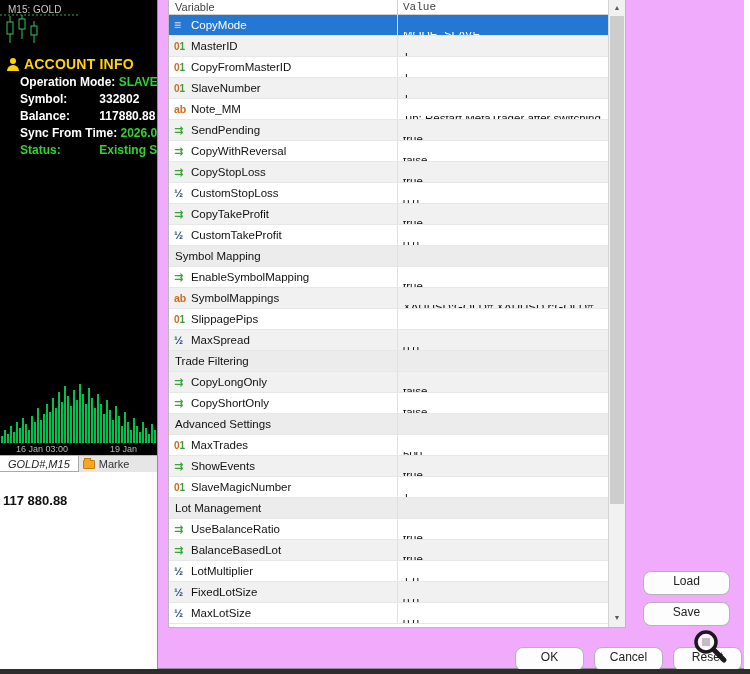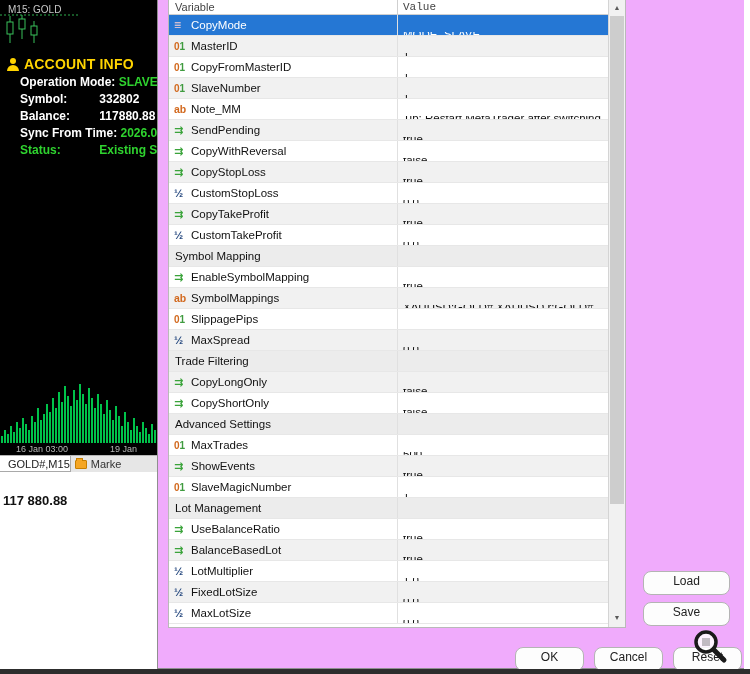--- a/index.html
+++ b/index.html
@@ -17,21 +17,21 @@
   .person-icon::before { content:""; position:absolute; left:3.5px; top:0; width:6px; height:6px; border-radius:50%; background:#ffd400; }
   .person-icon::after { content:""; position:absolute; left:.5px; top:7px; width:12px; height:6px; border-radius:6px 6px 0 0; background:#ffd400; }
   .acct-row { margin-top:4px; padding-left:14px; font-size:12px; font-weight:bold; color:#fff; white-space:nowrap; line-height:13px; }
   .acct-row .al { display:inline-block; min-width:76px; }
   .green { color:#2fd32f; }
   .volume { position:absolute; left:0; top:379px; }
   .axis-label { position:absolute; top:444px; font-size:9px; color:#b8b8b8; }
   .axis-label.l1 { left:16px; } .axis-label.l2 { left:110px; }
 
   .tabbar { position:absolute; left:0; top:455px; width:163px; height:17px; background:#e6e6e6; border-top:1px solid #b5b5b5; display:flex; align-items:stretch; }
-  .tab { font-size:11px; color:#222; padding:1px 0 0 8px; line-height:15px; }
+  .tab { font-size:11px; color:#222; padding:1px 8px 0 8px; line-height:15px;font-style:italic; }
   .tab.active { background:#fff; border:1px solid #a9a9a9; border-top:none; border-left:none; }
   .tab2 { display:flex; align-items:center; font-size:11px; color:#333; padding:0 4px; }
   .folder-icon { display:inline-block; width:12px; height:9px; background:#f5a623; border:1px solid #c77f00; border-radius:1px; position:relative; margin-right:4px; }
   .folder-icon::before { content:""; position:absolute; top:-3px; left:0; width:5px; height:2px; background:#f5a623; border:1px solid #c77f00; border-bottom:none; }
 
   .toolbox-hdr { position:absolute; left:0; top:472px; width:163px; height:18px; background:#fff; border-bottom:1px solid #cfcfcf; display:flex; }
   .toolbox-hdr .tc { font-size:11px; color:#222; text-align:center; line-height:17px; border-right:1px solid #d6d6d6; }
   .tc.c1 { width:57px; } .tc.c2 { width:86px; } .tc.c3 { flex:1; border-right:none; }
   .balance { position:absolute; left:3px; top:493px; font-size:13px; font-weight:bold; color:#111; }
 

